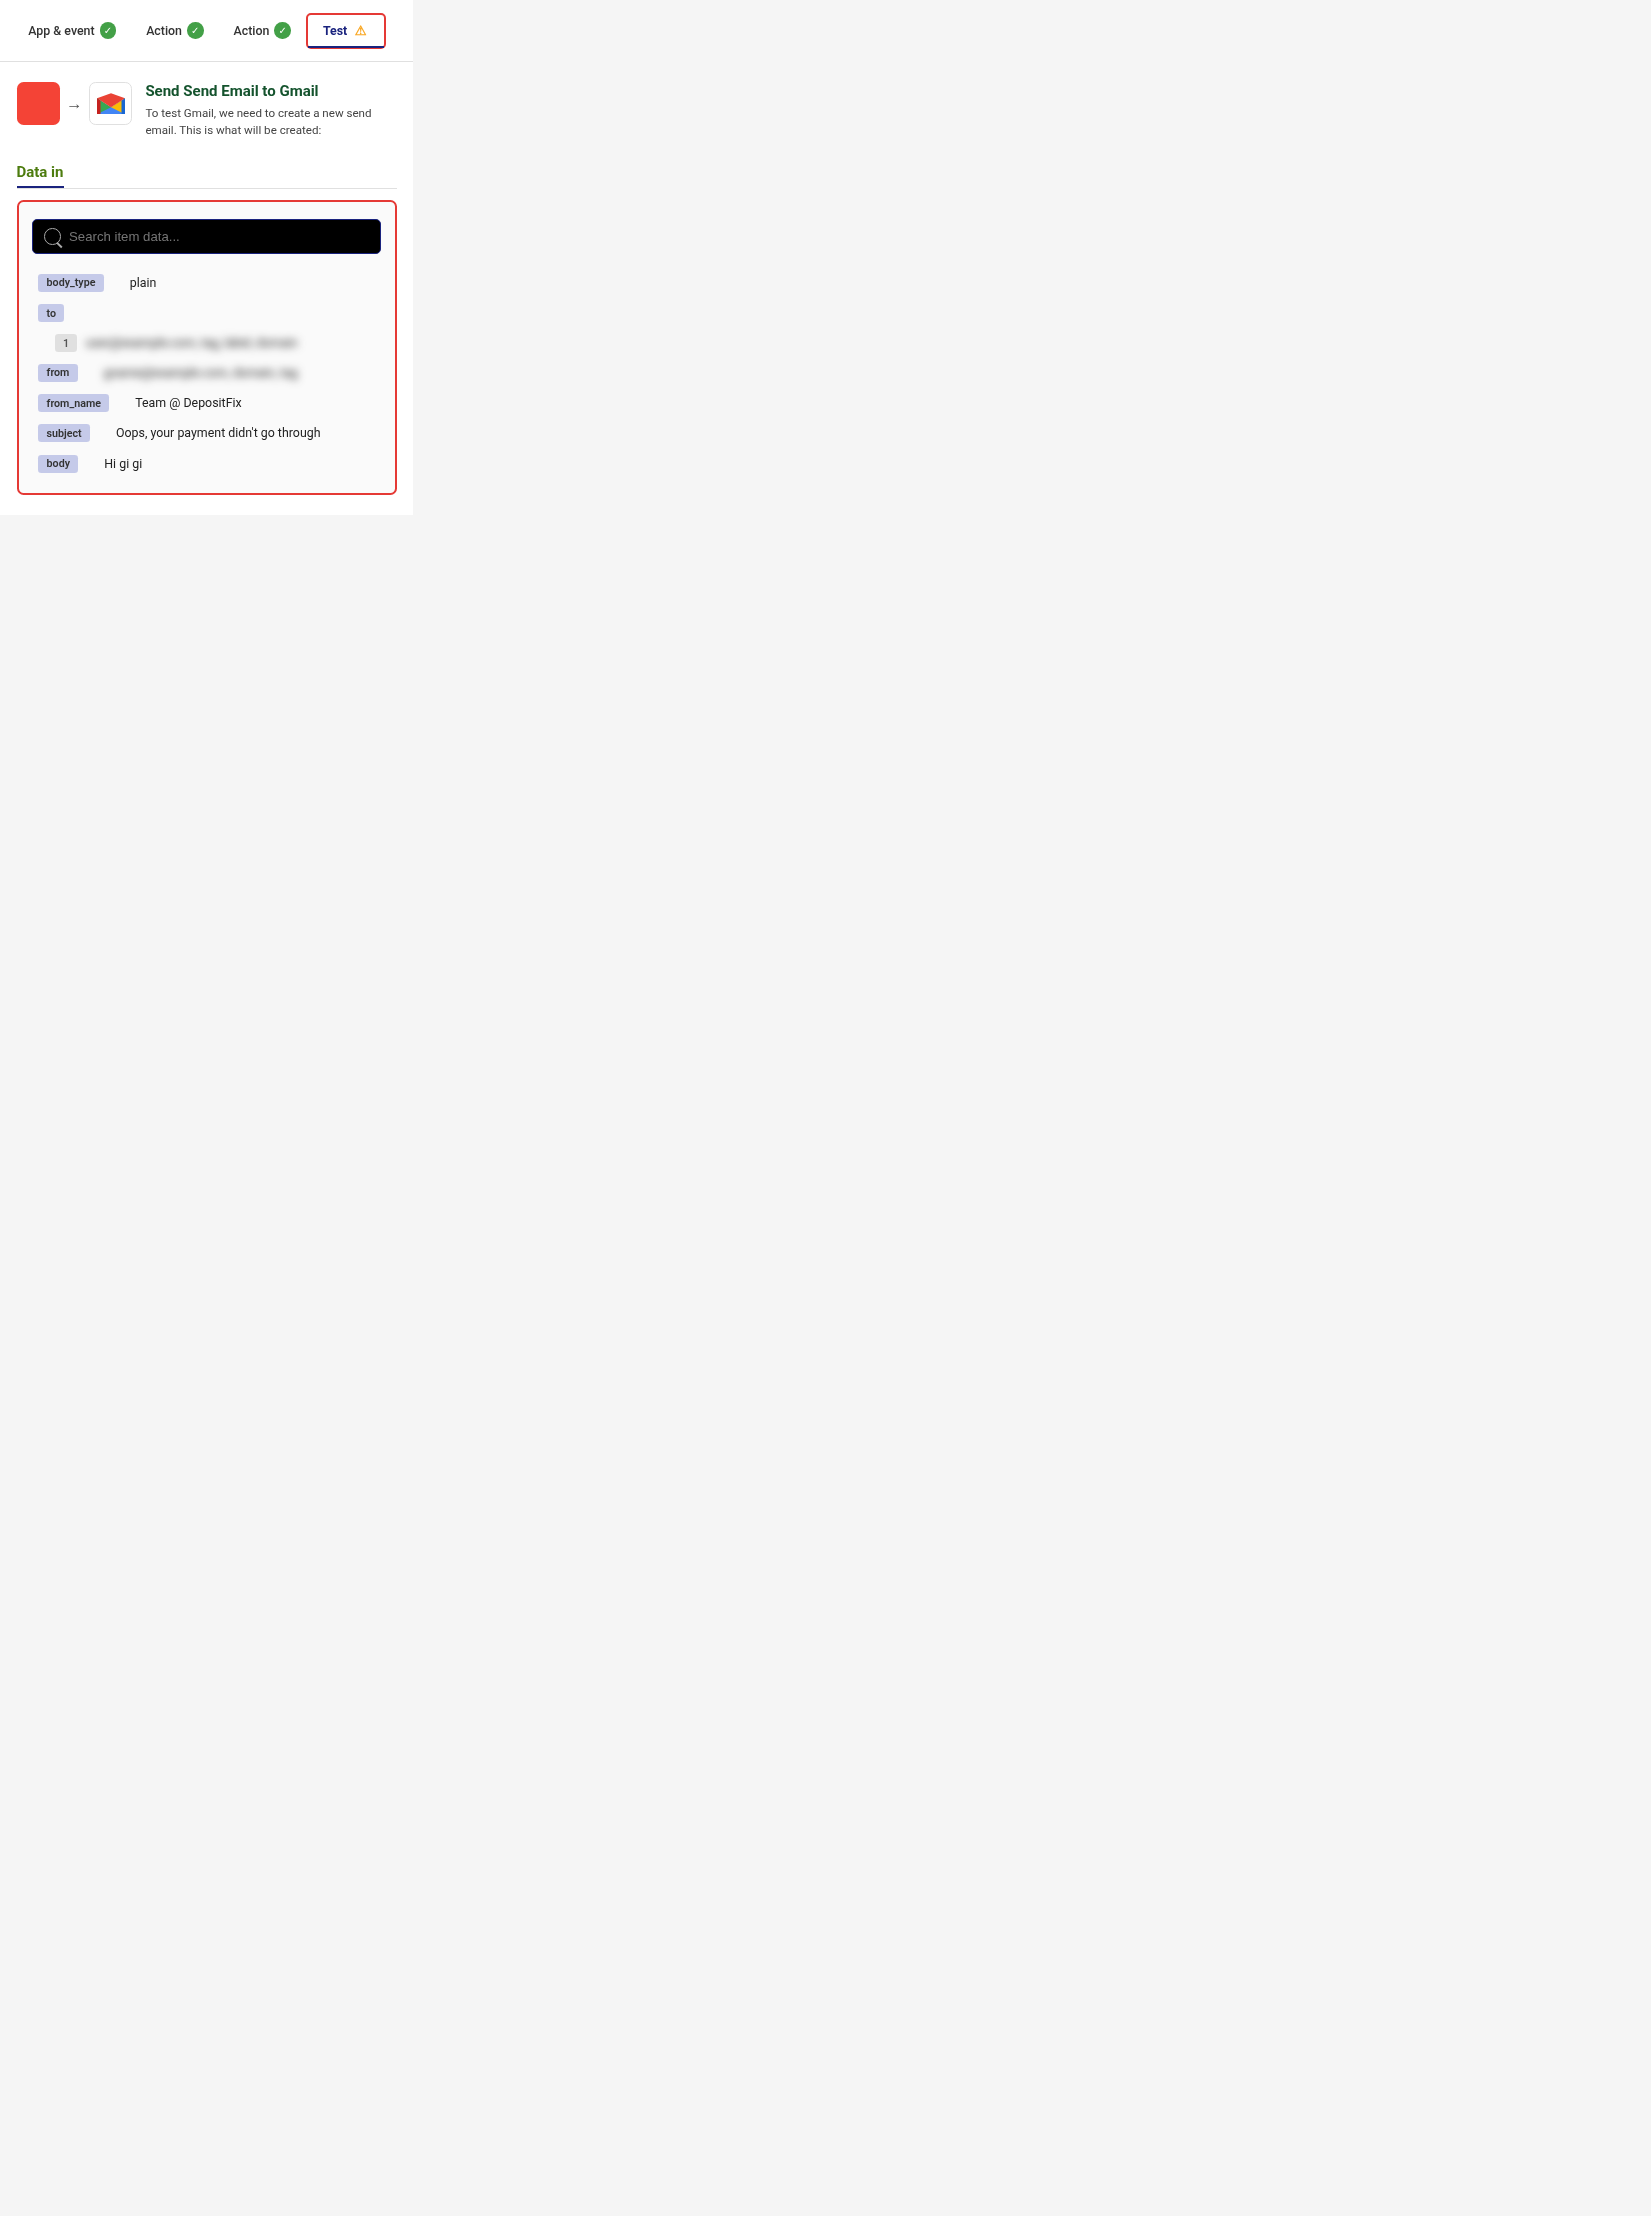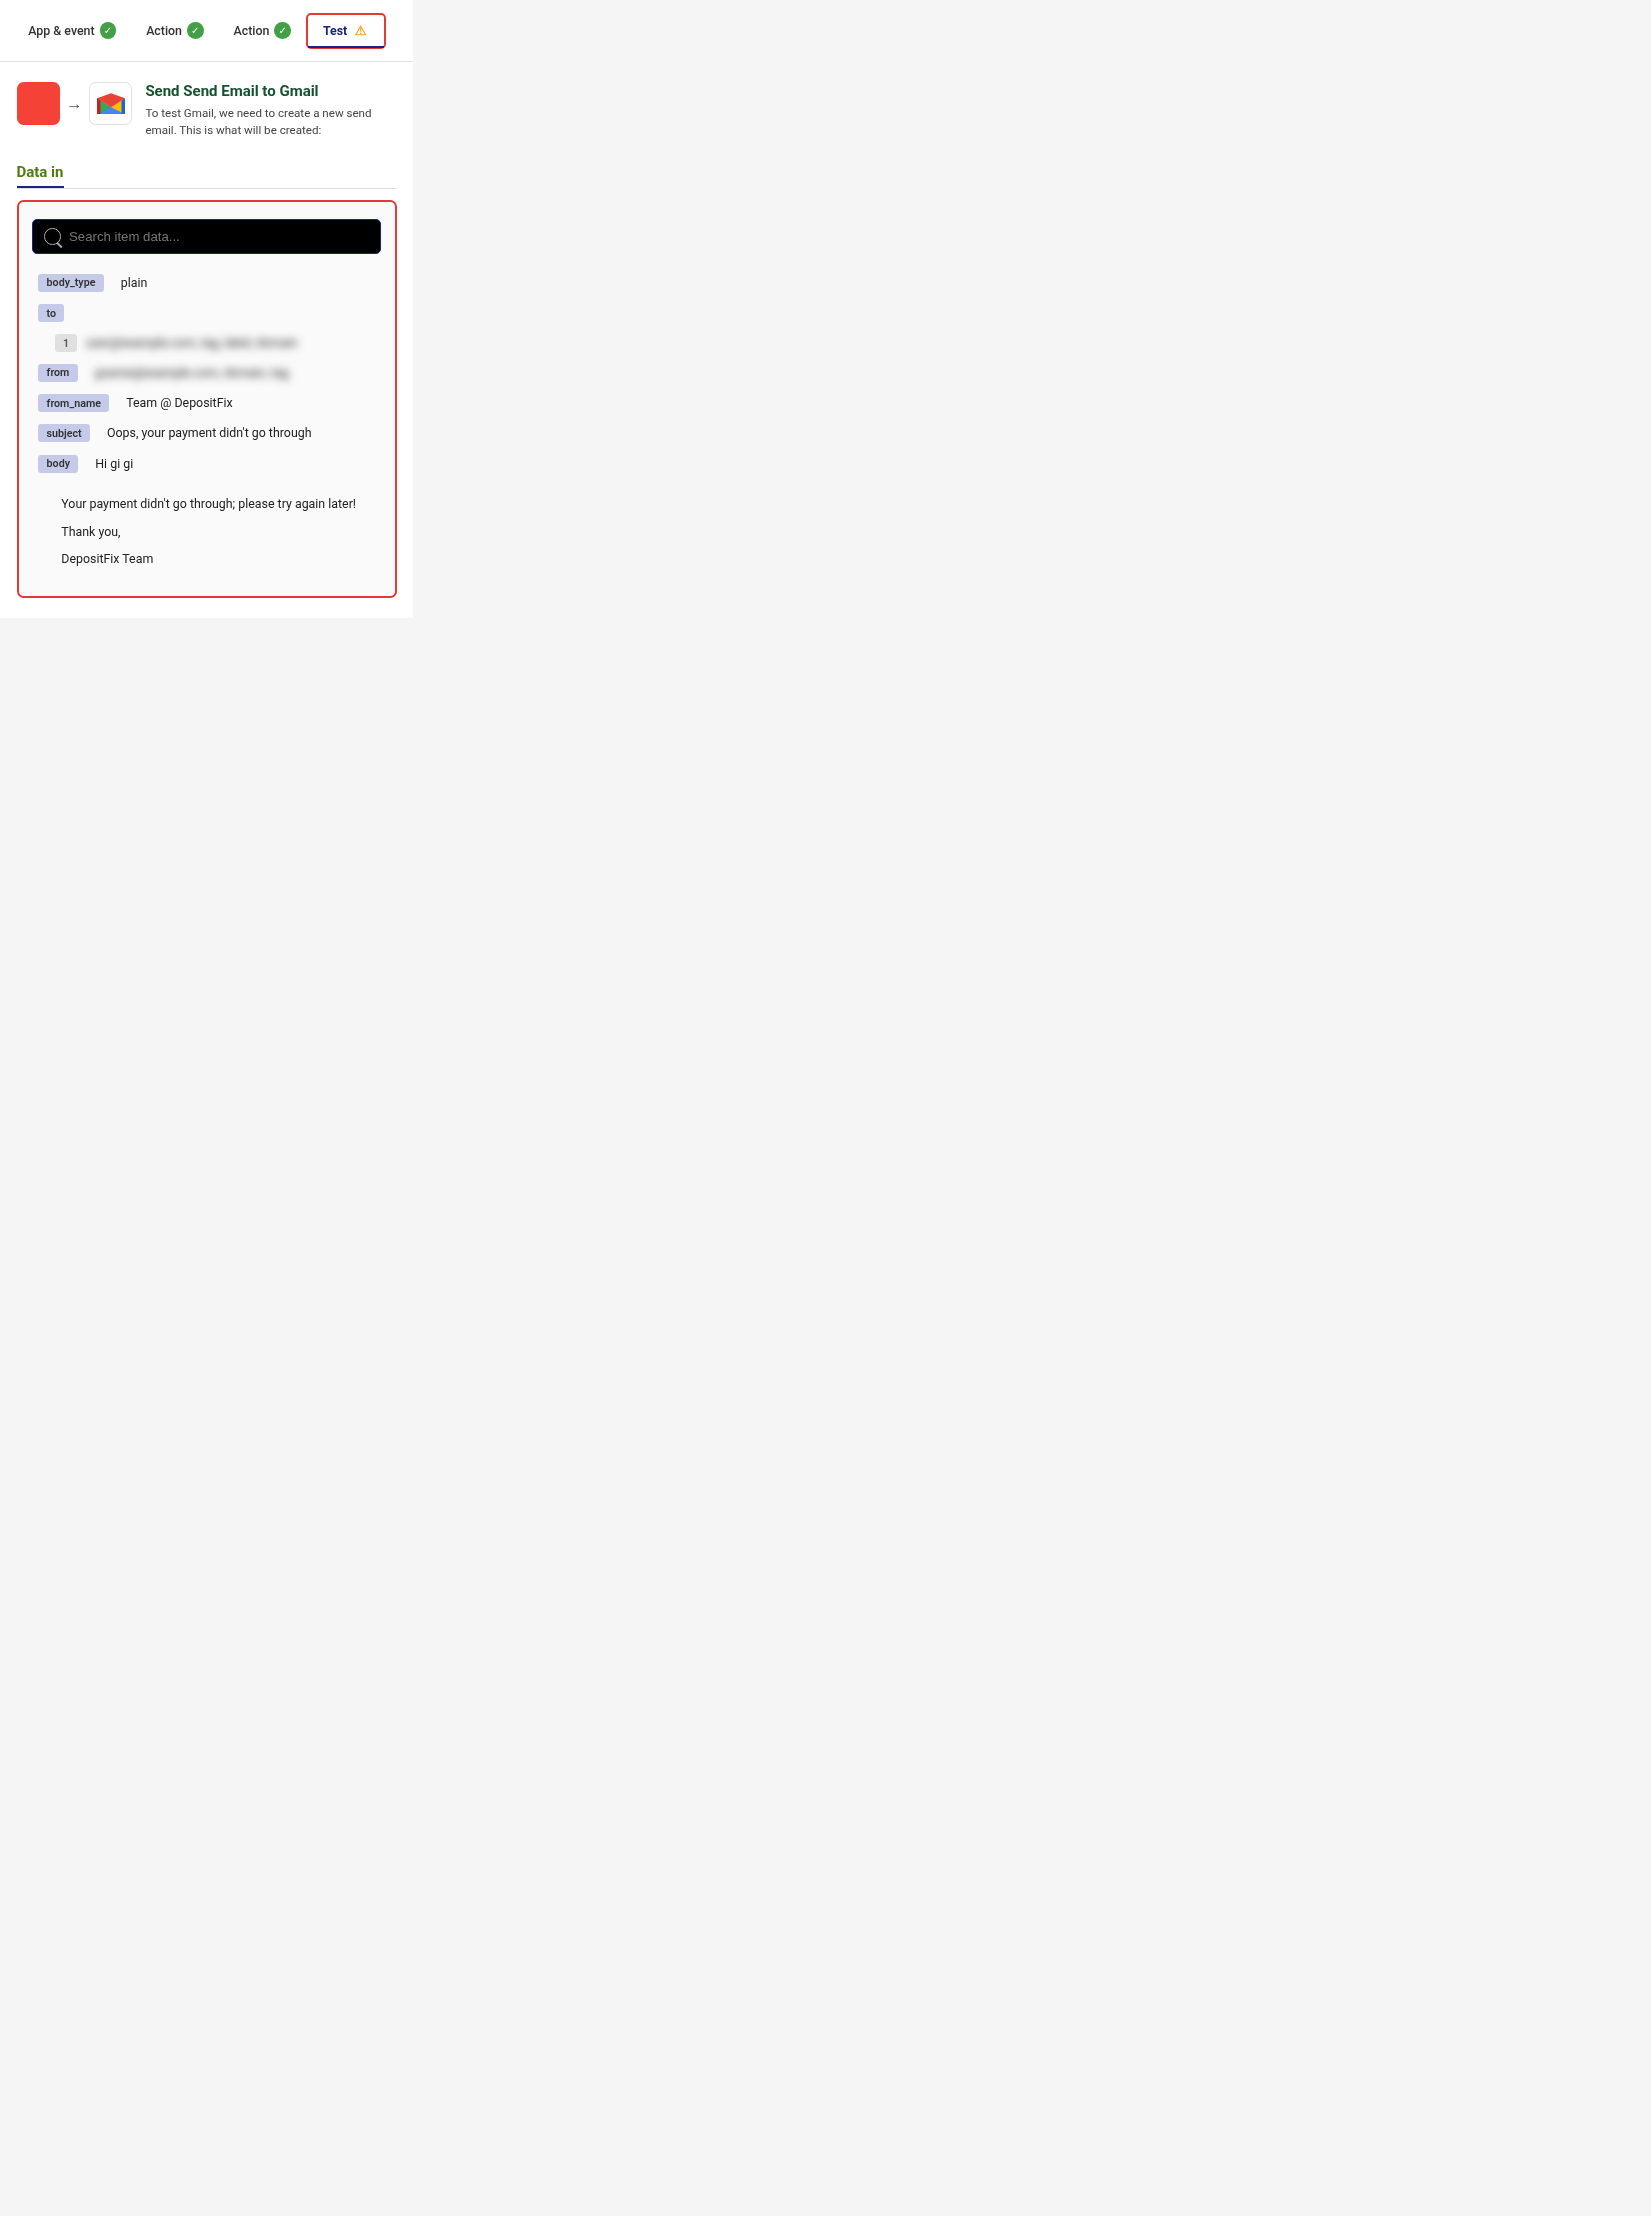--- a/index.html
+++ b/index.html
@@ -182,21 +182,21 @@
     
     .data-rows {
       display: flex;
       flex-direction: column;
       gap: 11.6px;
       padding: 0 6.6px;
     }
     .data-row {
       display: flex;
       align-items: flex-start;
-      gap: 17px;
+      gap: 26px;
     }
     .data-key {
       display: inline-block;
       background: #c5cae9;
       color: #333;
       font-size: 10.7px;
       font-weight: 600;
       padding: 2.5px 8.3px;
       border-radius: 3.3px;
       white-space: nowrap;
@@ -324,24 +324,18 @@
       <div class="data-row">
         <span class="data-key">subject</span>
         <span class="data-value">Oops, your payment didn't go through</span>
       </div>
 
       <div class="data-row">
         <span class="data-key">body</span>
         <span class="data-value">Hi gi gi</span>
       </div>
 
-      <div class="body-text-block">
-        <p>Your payment didn't go through; please try again later!</p>
-        <p></p>
-        <p>Thank you,</p>
-        <p>DepositFix Team</p>
-      </div>
 
     </div>
   </div>
 
 </div>
 
 
 </body></html>

